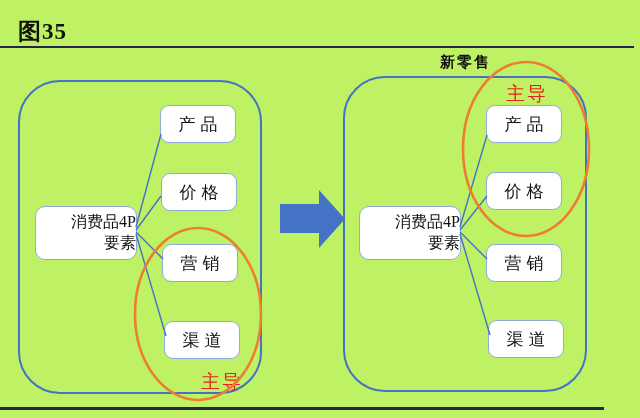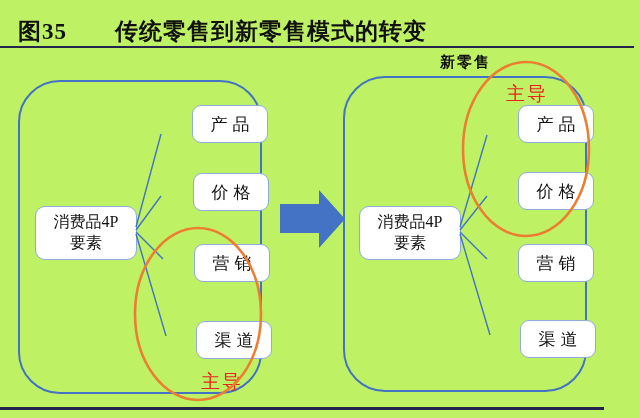--- a/index.html
+++ b/index.html
@@ -27,44 +27,43 @@
   .panel{position:absolute;border:2.5px solid var(--panel-border);border-radius:42px;background:transparent;}
   .left-panel{left:18px;top:80px;width:240px;height:310px;}
   .right-panel{left:343px;top:76px;width:240px;height:312px;}
   .panel-label{position:absolute;font-size:15px;font-weight:bold;letter-spacing:2px;}
   .panel-label.left{left:94px;top:56px;}
   .panel-label.right{left:440px;top:53px;}
   
   .core-box{
     position:absolute;width:100px;height:52px;border:1.6px solid var(--item-border);
     border-radius:10px;background:#fff;display:flex;flex-direction:column;
-    align-items:center;justify-content:center;font-size:16px;line-height:1.3;
+    align-items:flex-end;justify-content:center;font-size:16px;line-height:1.3;
   }
   .core-left{left:35px;top:206px;}
   .core-right{left:359px;top:206px;}
   
   .item-box{
     position:absolute;width:74px;height:36px;border:1.5px solid var(--item-border);
     border-radius:9px;background:#fff;display:flex;align-items:center;justify-content:center;
-    font-size:17px;letter-spacing:5px;text-indent:5px;margin-left:32px;
+    font-size:17px;letter-spacing:5px;text-indent:5px;
   }
   
   .highlight-label{position:absolute;color:var(--highlight-text);font-weight:normal;font-size:19px;letter-spacing:2px;}
   .hl-left{left:201px;top:369px;}
   .hl-right{left:506px;top:81px;}
   .overlay{position:absolute;left:0;top:0;pointer-events:none;}
 </style>
 </head>
 <body>
 
 <div class="page">
 
   <div class="fig-header">
     <span class="fig-num">图35</span>
-    <span class="fig-title">传统零售到新零售模式的转变</span>
   </div>
   <div class="rule top-rule"></div>
 
   <div class="panel-label right">新零售</div>
 
   <div class="panel left-panel"></div>
   <div class="panel right-panel"></div>
 
   <div class="core-box core-left">
     <div>消费品4P</div>

